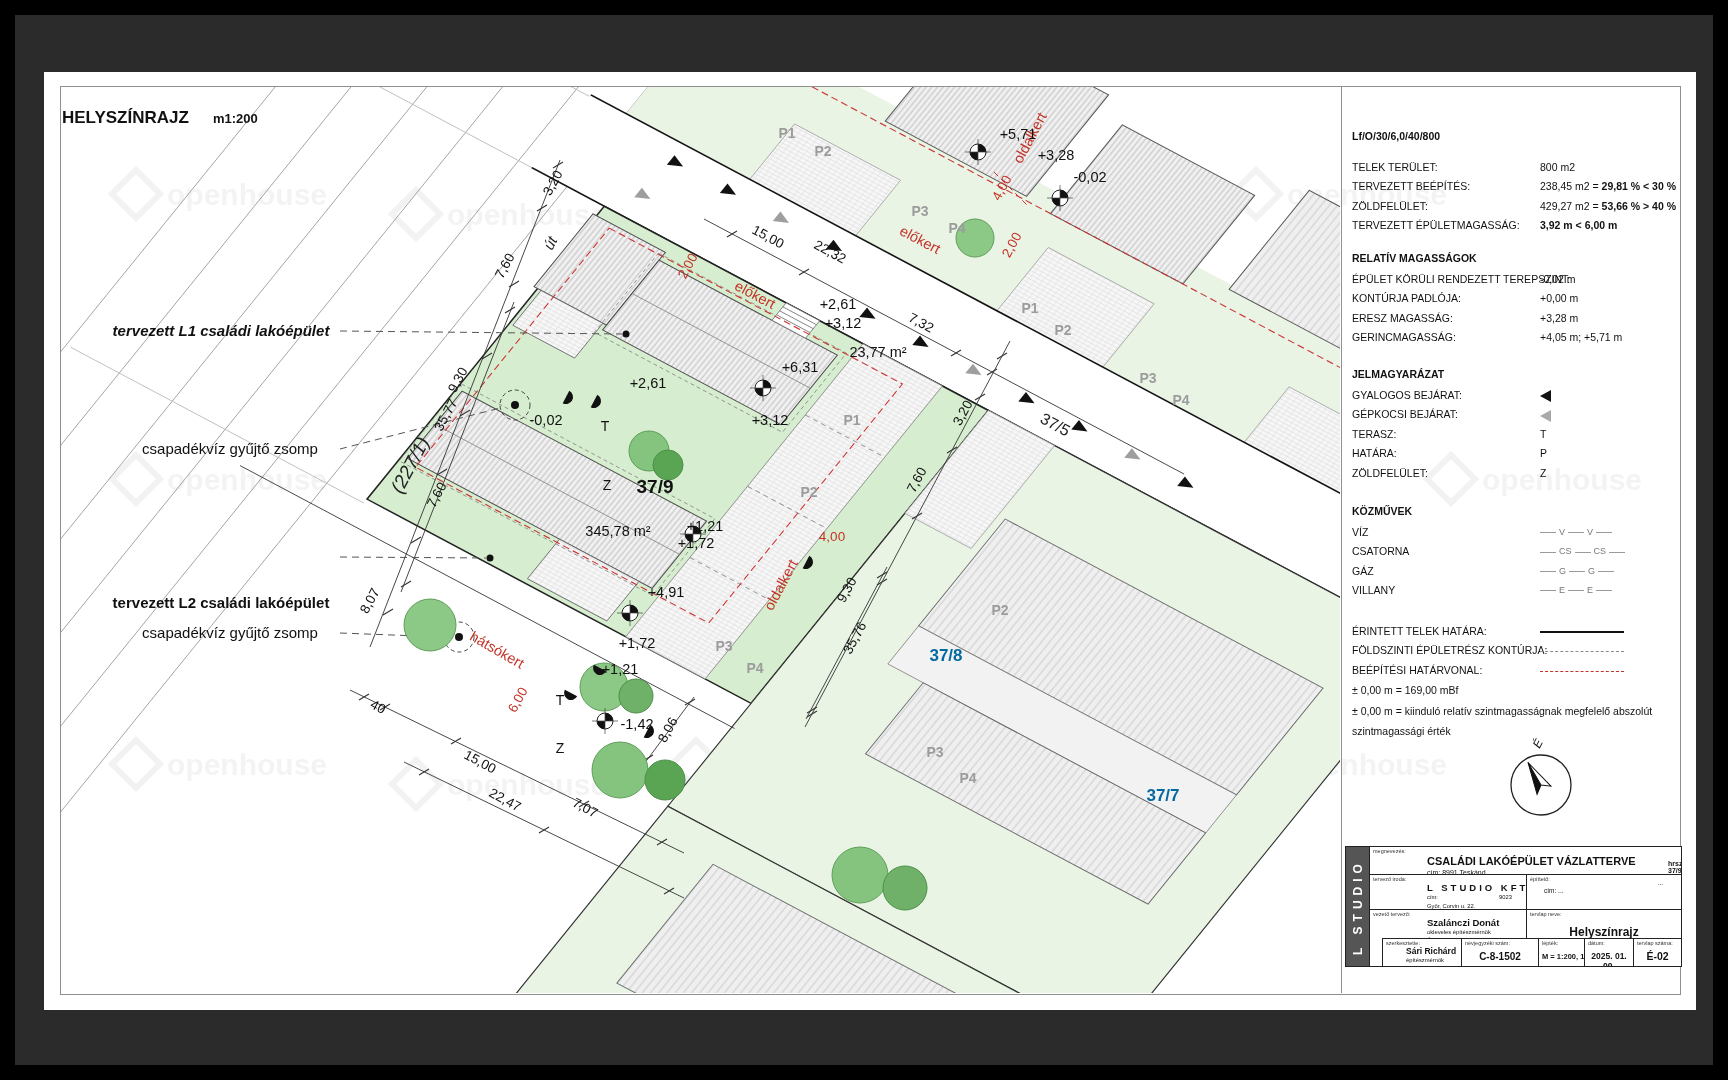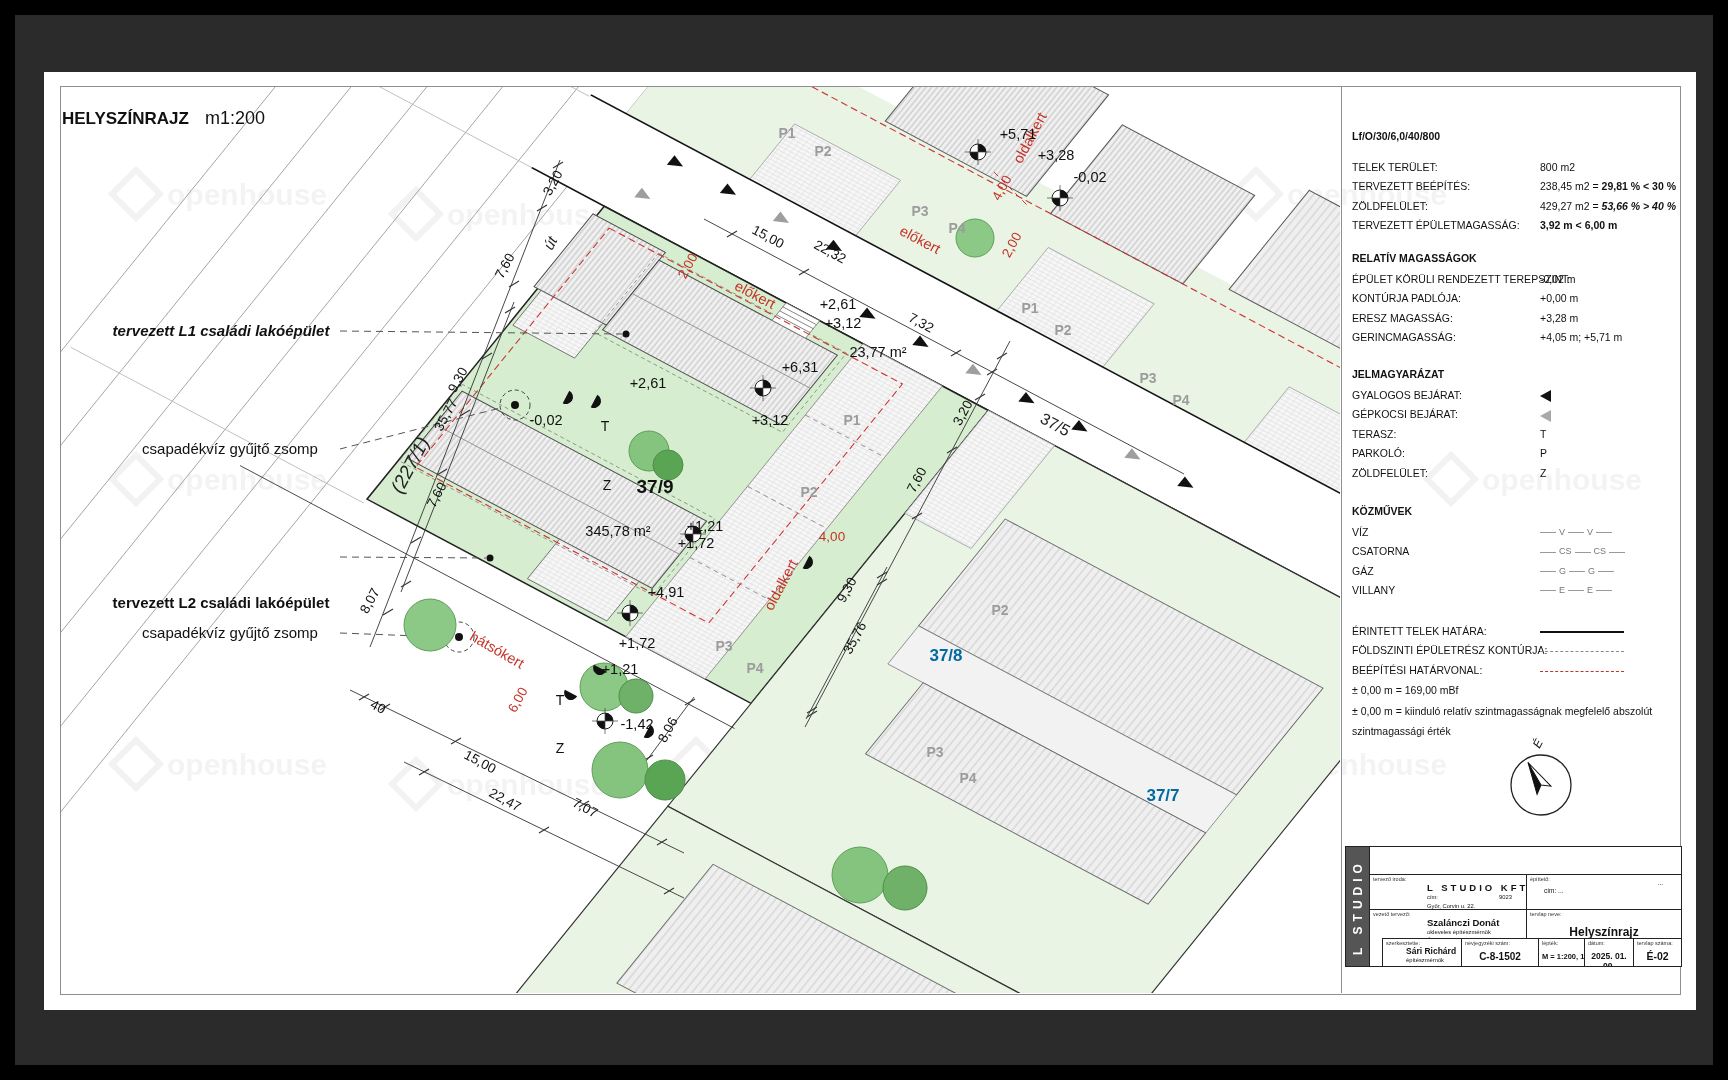--- a/index.html
+++ b/index.html
@@ -3,21 +3,21 @@
 <meta charset="utf-8">
 <style>
   html,body{margin:0;padding:0;background:#000;}
   .stage{position:relative;width:1728px;height:1080px;background:#000;overflow:hidden;
          font-family:"Liberation Sans",sans-serif;color:#111;}
   .mat{position:absolute;left:15px;top:15px;width:1698px;height:1050px;background:#2b2b2b;}
   .sheet{position:absolute;left:44px;top:72px;width:1652px;height:938px;background:#fff;}
   .frame{position:absolute;left:16px;top:14px;width:1619px;height:907px;border:1px solid #8f8f8f;}
   .divider{position:absolute;left:1297px;top:14px;width:1px;height:907px;background:#8f8f8f;}
   .sheet-title{position:absolute;left:18px;top:36px;font-size:17px;font-weight:bold;white-space:nowrap;}
-  .sheet-title .scale{font-weight:normal;margin-left:16px;font-size:18px;}
+  .sheet-title .scale{font-weight:bold;margin-left:24px;font-size:13px;}
   .plan-svg{position:absolute;left:0;top:0;}
   #plan-labels{position:absolute;left:0;top:0;width:1652px;height:938px;pointer-events:none;}
   .plbl{position:absolute;white-space:nowrap;line-height:1;}
   .lbl{font-weight:bold;font-size:15px;color:#111;}
   .txt{font-size:15px;color:#111;}
   .it{font-style:italic;font-size:15px;color:#222;}
   .big-it{font-style:italic;font-size:19px;color:#222;}
   .dim{font-size:13.5px;color:#111;}
   .dimred{font-size:13.5px;color:#c43327;}
   .redword{font-size:14.5px;color:#c43327;}
@@ -385,36 +385,36 @@
         <span class="plbl pnum" style="left: 956px; top: 538px; transform: translate(-50%, -50%) rotate(0deg);">P2</span>
         <span class="plbl pnum" style="left: 891px; top: 680px; transform: translate(-50%, -50%) rotate(0deg);">P3</span>
         <span class="plbl pnum" style="left: 924px; top: 706px; transform: translate(-50%, -50%) rotate(0deg);">P4</span>
       </div>
 
     <div class="panel">
       <div class="pblock phead" style="top:8px">Lf/O/30/6,0/40/800</div>
       <div class="pblock" style="top:36px" id="site-rows">
           <div class="prow"><span class="pl">TELEK TERÜLET:</span><span class="pv"><span>800 m2</span></span></div>
           <div class="prow"><span class="pl">TERVEZETT BEÉPÍTÉS:</span><span class="pv"><span>238,45 m2 = </span><span style="font-weight: bold;">29,81 % &lt; 30 %</span></span></div>
-          <div class="prow"><span class="pl">ZÖLDFELÜLET:</span><span class="pv"><span>429,27 m2 = </span><span style="font-weight: bold; font-style: italic;">53,66 % &gt; 40 %</span></span></div>
+          <div class="prow"><span class="pl">ZÖLDFELÜLET:</span><span class="pv"><span>429,27 m2 = </span><span style="font-weight: bold;">53,66 % &gt; 40 %</span></span></div>
           <div class="prow"><span class="pl">TERVEZETT ÉPÜLETMAGASSÁG:</span><span class="pv"><span style="font-weight: bold;">3,92 m &lt; 6,00 m</span></span></div>
         </div>
       <div class="pblock phead" style="top:130px">RELATÍV MAGASSÁGOK</div>
       <div class="pblock" style="top:148px" id="rel-rows">
           <div class="prow"><span class="pl">ÉPÜLET KÖRÜLI RENDEZETT TEREPSZINT:</span><span class="pv"><span>-0,02 m</span></span></div>
           <div class="prow"><span class="pl">KONTÚRJA PADLÓJA:</span><span class="pv"><span>+0,00 m</span></span></div>
           <div class="prow"><span class="pl">ERESZ MAGASSÁG:</span><span class="pv"><span>+3,28 m</span></span></div>
           <div class="prow"><span class="pl">GERINCMAGASSÁG:</span><span class="pv"><span>+4,05 m; +5,71 m</span></span></div>
         </div>
       <div class="pblock phead" style="top:246px">JELMAGYARÁZAT</div>
       <div class="pblock" style="top:264px" id="leg-rows">
           <div class="prow"><span class="pl">GYALOGOS BEJÁRAT:</span><span class="pv"><span class="tri"></span></span></div>
           <div class="prow"><span class="pl">GÉPKOCSI BEJÁRAT:</span><span class="pv"><span class="tri gray"></span></span></div>
           <div class="prow"><span class="pl">TERASZ:</span><span class="pv"><span class="letter">T</span></span></div>
-          <div class="prow"><span class="pl">PARKOLÓ:</span><span class="pv"><span class="letter">P</span></span></div>
+          <div class="prow"><span class="pl">HATÁRA:</span><span class="pv"><span class="letter">P</span></span></div>
           <div class="prow"><span class="pl">ZÖLDFELÜLET:</span><span class="pv"><span class="letter">Z</span></span></div>
         </div>
       <div class="pblock phead" style="top:383px">KÖZMŰVEK</div>
       <div class="pblock" style="top:401px" id="util-rows">
           <div class="prow"><span class="pl">VÍZ</span><span class="pv uline">
               <i><span style="color: rgb(119, 119, 119); font-size: 9px; margin: 0px 3px;"></span></i>
               <span class="" style="color: rgb(119, 119, 119); font-size: 9px; margin: 0px 3px;">V</span>
               <i></i>
               <span style="color: rgb(119, 119, 119); font-size: 9px; margin: 0px 3px;">V</span>
               <i></i>
@@ -460,20 +460,26 @@
         <polygon points="41,52 33,84 41,78" fill="#111" stroke="#111" stroke-width="1"></polygon>
         <polygon points="41,52 49,84 41,78" fill="#fff" stroke="#111" stroke-width="1"></polygon>
       </g>
     </svg>
 
     <div class="tblock">
       <div class="tb-bar">
           <span>L STUDIO</span>
         </div>
 
+      <div class="tb-cell" style="left:23px;top:0;width:312px;height:27px;border-top:none">
+        <span class="tb-lab">megnevezés:</span>
+        <div class="tb-title">CSALÁDI LAKÓÉPÜLET VÁZLATTERVE</div>
+        <div class="tb-sub"><span>cím: 8991 Teskánd</span>
+          <span class="hrsz">hrsz: 37/9</span></div>
+      </div>
 
       <div class="tb-cell" style="left:23px;top:27px;width:157px;height:35px">
         <span class="tb-lab">tervező iroda:</span>
         <div class="tb-firm">L STUDIO KFT .</div>
         <div class="tb-mini" id="firm-rows">
             <div class=""><em>cím:</em><span>9023 Győr, Corvin u. 22.</span></div>
           </div>
       </div>
       <div class="tb-cell" style="left:180px;top:27px;width:155px;height:35px">
         <span class="tb-lab">építtető:</span>

